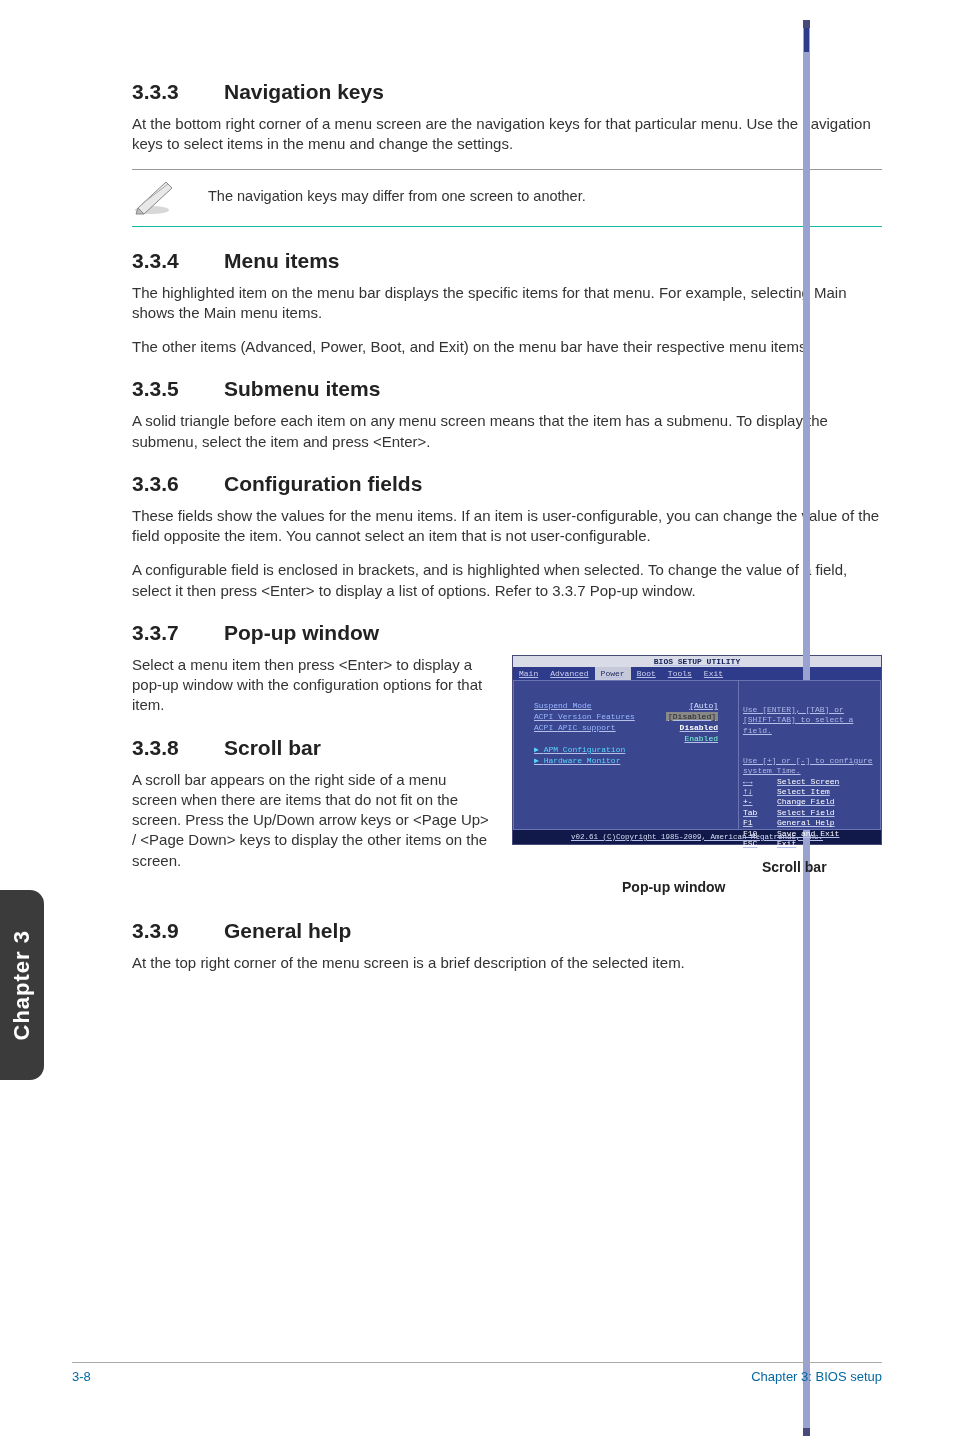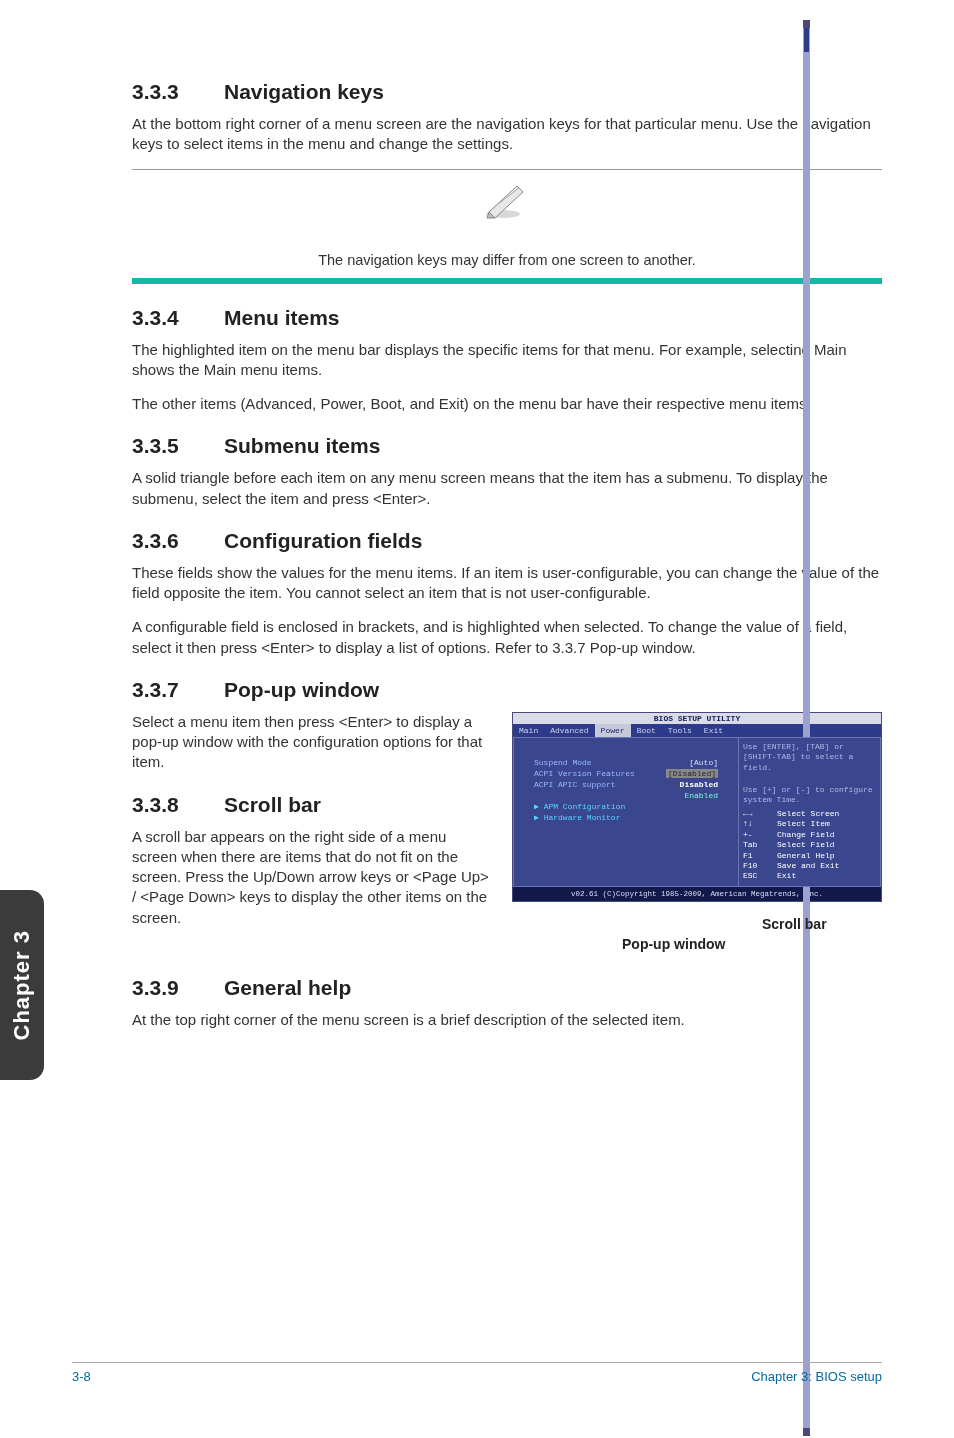--- a/index.html
+++ b/index.html
@@ -27,27 +27,26 @@
     width: 92px;
   }
   .body-text {
     font-size: 15px;
     line-height: 1.35;
     margin-bottom: 14px;
     color: #333;
   }
   .note-row {
     border-top: 1px solid #999;
-    border-bottom: 6px solid #14b8a6;
+    border-bottom: 1px solid #14b8a6;
     padding: 6px 0 10px 0;
     margin: 10px 0 22px 0;
     display: flex;
     align-items: center;
     gap: 28px;
-    flex-direction: column;
   }
   .note-icon {
     width: 48px;
     height: 40px;
     flex: 0 0 48px;
   }
   .note-text {
     font-size: 14.5px;
     color: #333;
   }
@@ -59,20 +58,21 @@
   .two-col .right { flex: 0 0 370px; }
 
   
   .bios {
     width: 370px;
     border: 1px solid #4a4a7a;
     font-family: "Courier New", monospace;
     font-size: 8px;
     color: #b7c0e8;
     background: #2e3a8a;
+    text-decoration: underline;
   }
   .bios-title {
     background: #d9dbe6;
     color: #12205a;
     text-align: center;
     font-weight: bold;
     font-size: 8px;
     padding: 1px 0;
   }
   .bios-menubar {
@@ -112,21 +112,21 @@
     flex: 0 0 142px;
     border: 1px solid #6a74b3;
     border-left: none;
     padding: 4px;
     background: #3a478f;
     position: relative;
     display: flex;
     flex-direction: column;
     justify-content: space-between;
   }
-  .bios-help { color: #aeb7e8; line-height: 1.3; }
+  .bios-help { color: #aeb7e8; line-height: 1.3; margin-top: 20px; }
   .bios-keys { color: #ffffff; line-height: 1.3; }
   .bios-keys div { display:flex; gap:6px; }
   .bios-keys .k { color:#ffffff; width:28px; }
   .bios-scroll {
     position: absolute;
     right: 144px;
     top: 20px;
     bottom: 2px;
     width: 7px;
     background: #9aa2cf;
@@ -291,21 +291,21 @@
             <div class="bios-sub">Hardware Monitor</div>
           </div>
           <div class="bios-scroll">
             <div class="thumb-top"></div>
               <div class="track"></div>
               <div class="thumb-bot"></div>
           </div>
           <div class="bios-right">
             <div>
               <div class="bios-help">Use [ENTER], [TAB] or [SHIFT-TAB] to select a field.</div>
-              <div class="bios-help" style="margin-top:12px">Use [+] or [-] to configure system Time.</div>
+              <div class="bios-help" style="margin-top:20px">Use [+] or [-] to configure system Time.</div>
             </div>
             <div class="bios-keys">
               <div>
                   <span class="k">←→</span>
                   <span>Select Screen</span>
                 </div>
               <div>
                   <span class="k">↑↓</span>
                   <span>Select Item</span>
                 </div>

